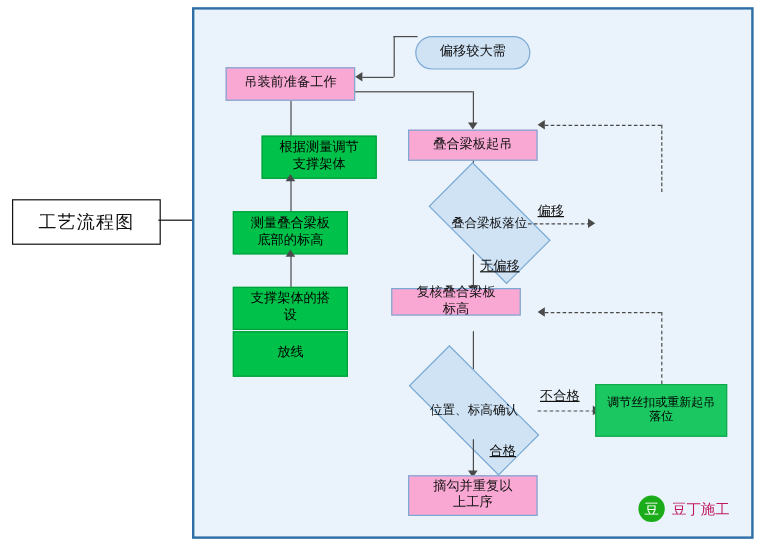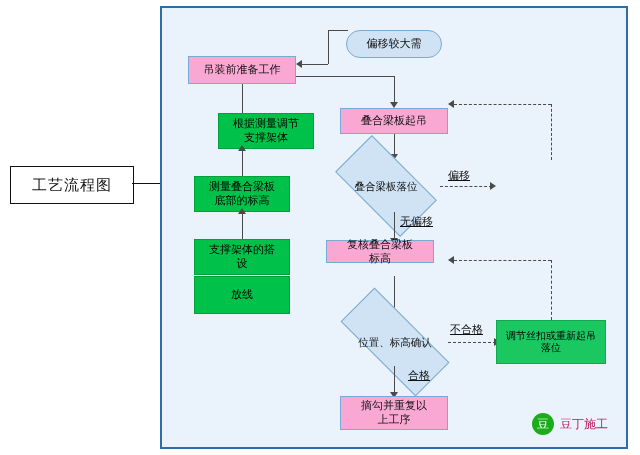--- a/index.html
+++ b/index.html
@@ -169,21 +169,21 @@
     <div class="ln v" style="left:232px;top:68px;height:28px;"></div>
     <div class="arrow down" style="left:228px;top:94px;"></div>
 
     <div class="blue node" style="left:178px;top:100px;width:108px;height:26px;">
       <span>叠合梁板起吊</span>
     </div>
 
     <div class="ln v" style="left:232px;top:126px;height:22px;"></div>
     <div class="arrow down" style="left:228px;top:146px;"></div>
 
-    <div class="diamond" style="left:178px;top:152px;width:92px;height:52px;">
+    <div class="diamond" style="left:200px;top:152px;width:92px;height:52px;">
       <div class="dshape"></div>
       <div class="dtext">叠合梁板落位</div>
     </div>
 
     <div class="edge-label" style="left:286px;top:160px;">偏移</div>
     <div class="dash-h" style="left:278px;top:178px;width:52px;"></div>
     <div class="arrow right" style="left:328px;top:174px;"></div>
 
 
     <div class="dash-v" style="left:389px;top:96px;height:56px;"></div>

